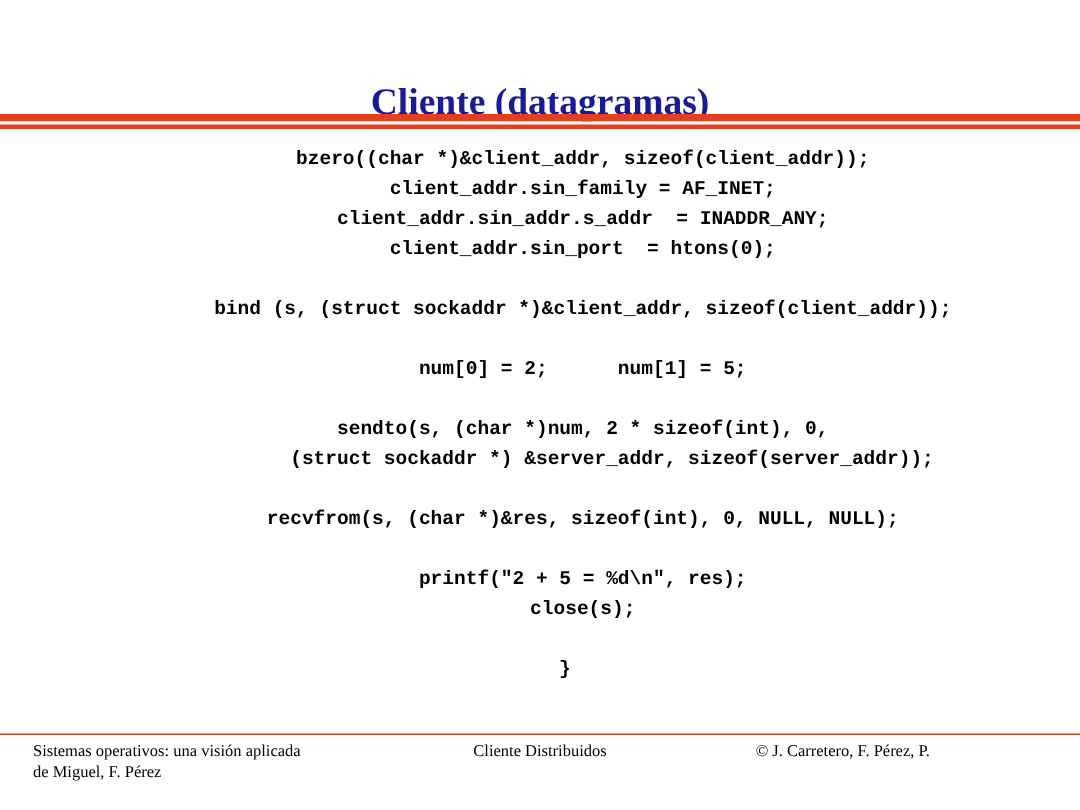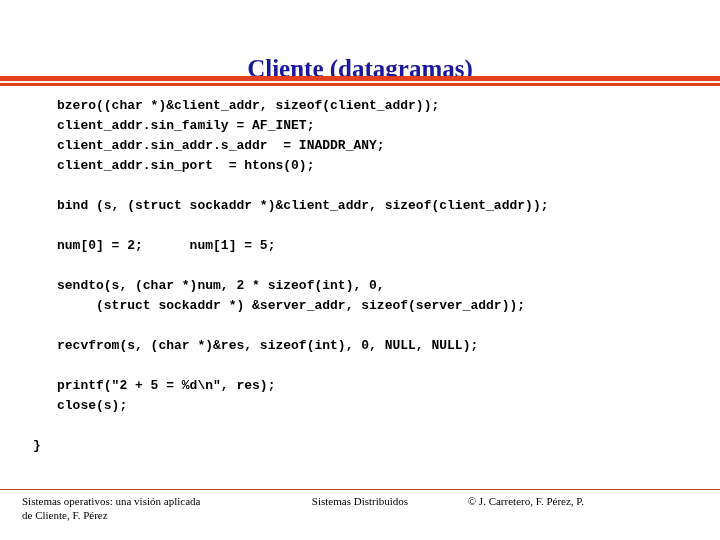--- a/index.html
+++ b/index.html
@@ -68,20 +68,21 @@
     margin: 0 0 20px 0;
     padding: 0;
   }
   .code-block:last-child {
     margin-bottom: 0;
   }
   .code-line {
     padding-left: 57px;
     white-space: pre;
     height: 20px;
+    text-align: center;
   }
   .code-line.brace {
     padding-left: 33px;
   }
 
   
   .footer-rule {
     position: absolute;
     left: 0;
     top: 489px;
@@ -92,20 +93,21 @@
   .footer {
     position: absolute;
     left: 0;
     top: 494px;
     width: 592px;
     height: 40px;
     font-family: "Liberation Serif", "DejaVu Serif", serif;
     font-size: 11px;
     line-height: 14px;
     color: #000000;
+    padding-left: 36px;
   }
   .footer-left {
     position: absolute;
     left: 22px;
     top: 0;
     text-align: left;
     white-space: pre-line;
   }
   .footer-center {
     position: absolute;
@@ -131,16 +133,16 @@
   <div class="bar-thick"></div>
   <div class="bar-gap"></div>
   <div class="bar-thin"></div>
 </div>
 
 <div class="code-area" id="code-area"><div class="code-block"><div class="code-line">bzero((char *)&amp;client_addr, sizeof(client_addr));</div><div class="code-line">client_addr.sin_family = AF_INET;</div><div class="code-line">client_addr.sin_addr.s_addr  = INADDR_ANY;</div><div class="code-line">client_addr.sin_port  = htons(0);</div></div><div class="code-block"><div class="code-line">bind (s, (struct sockaddr *)&amp;client_addr, sizeof(client_addr));</div></div><div class="code-block"><div class="code-line">num[0] = 2;      num[1] = 5;</div></div><div class="code-block"><div class="code-line">sendto(s, (char *)num, 2 * sizeof(int), 0,</div><div class="code-line">     (struct sockaddr *) &amp;server_addr, sizeof(server_addr));</div></div><div class="code-block"><div class="code-line">recvfrom(s, (char *)&amp;res, sizeof(int), 0, NULL, NULL);</div></div><div class="code-block"><div class="code-line">printf("2 + 5 = %d\n", res);</div><div class="code-line">close(s);</div></div><div class="code-block"><div class="code-line brace">}</div></div></div>
 
 <div class="footer-rule"></div>
 
 <div class="footer">
-  <div class="footer-left"><span>Sistemas operativos: una visión aplicada</span><br><span>de Cliente, F. Pérez</span></div>
-  <div class="footer-center">Sistemas Distribuidos</div>
+  <div class="footer-left"><span>Sistemas operativos: una visión aplicada</span><br><span>de Miguel, F. Pérez</span></div>
+  <div class="footer-center">Cliente Distribuidos</div>
   <div class="footer-right">© J. Carretero, F. Pérez, P.</div>
 </div>
 
 </body></html>

